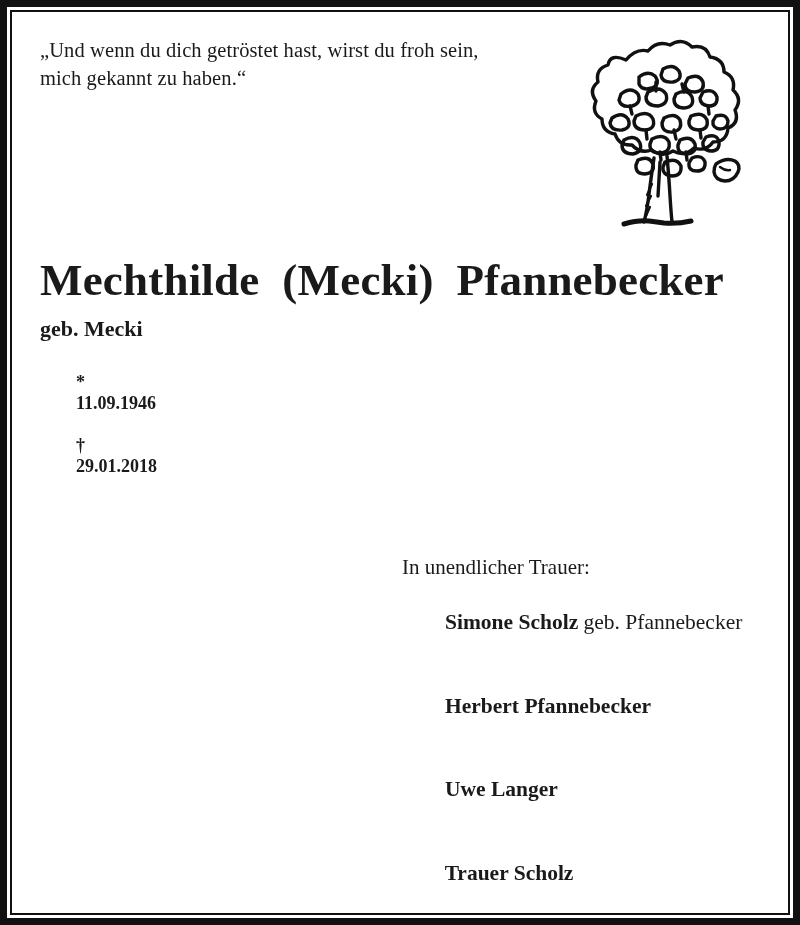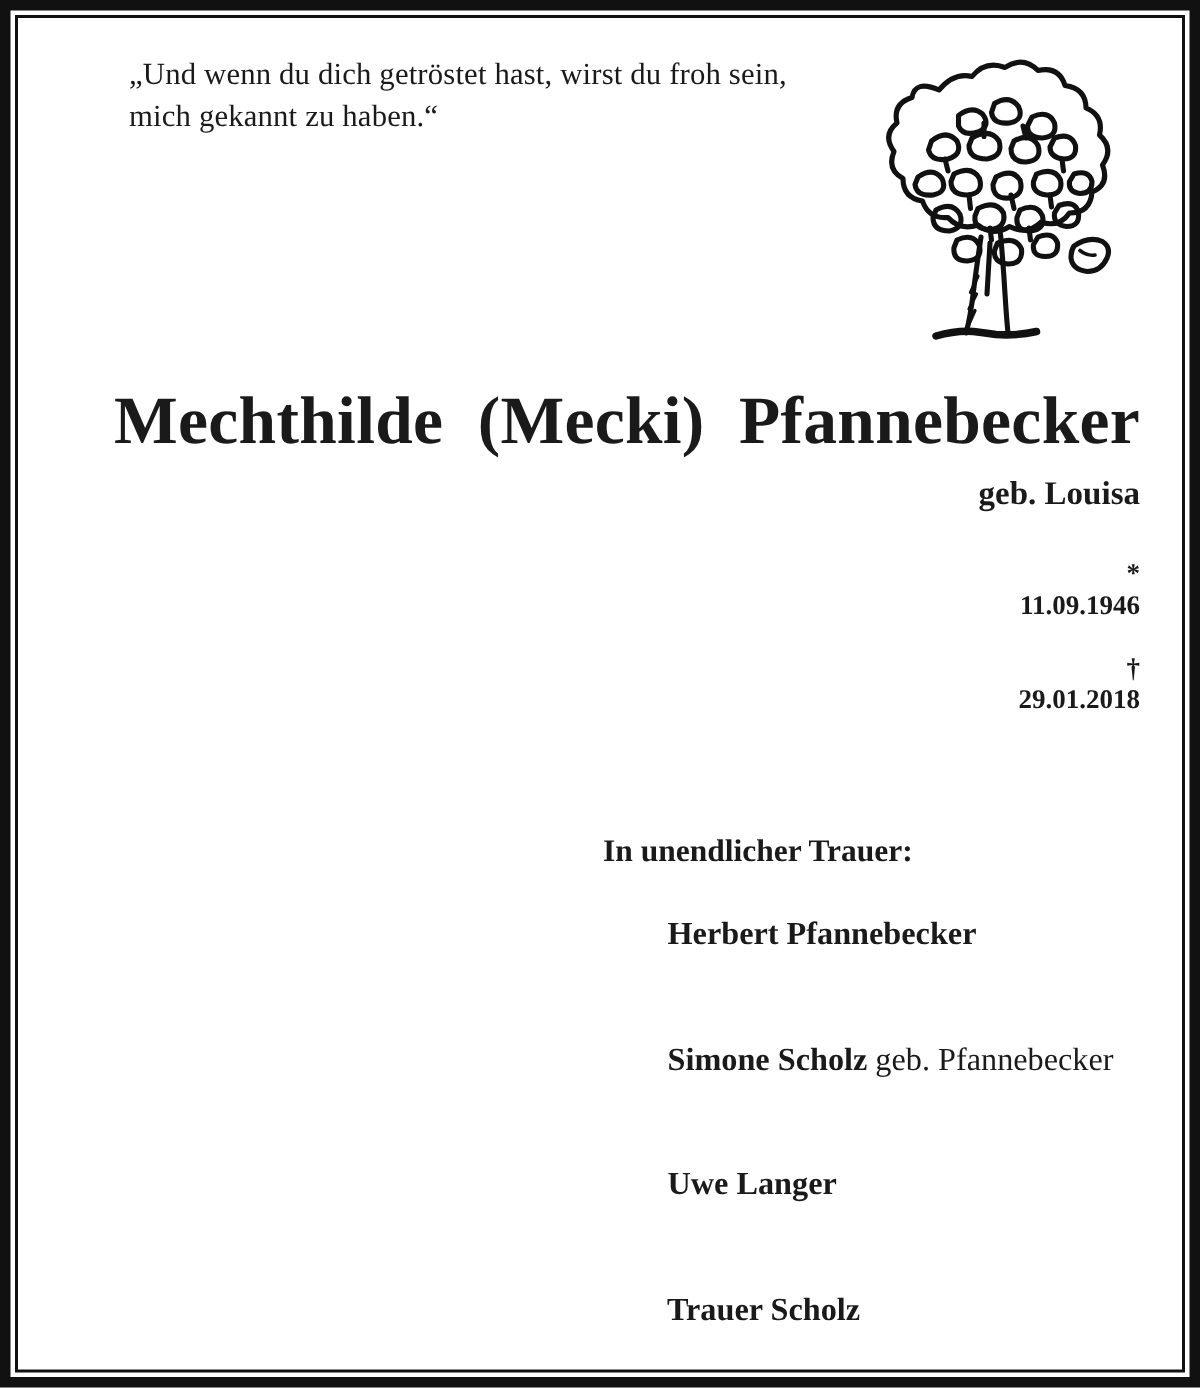--- a/index.html
+++ b/index.html
@@ -41,36 +41,35 @@
     align-items: flex-start;
     justify-content: space-between;
     height: 198px;
   }
   .quote-block {
     font-size: 20.5px;
     line-height: 1.38;
     letter-spacing: .1px;
     padding-top: 2px;
     max-width: 520px;
-    margin-left: 46px;
   }
   .quote-line { white-space: pre; }
   .quote-author { white-space: pre; }
 
   .tree-art {
     width: 190px;
     height: 196px;
     margin-right: 4px;
     flex: none;
   }
   .tree-art svg { display: block; width: 100%; height: 100%; }
 
   
   .name-block {
-    text-align: right;
+    text-align: left;
     margin-top: 24px;
   }
   .deceased-name {
     font-size: 45px;
     font-weight: bold;
     letter-spacing: .2px;
     line-height: 1.08;
     white-space: pre;
   }
   .maiden-name {
@@ -88,21 +87,21 @@
   .life-dates .gap { display: inline-block; width: 44px; }
 
   
   .mourners {
     margin-top: 56px;
     padding-left: 362px;
     line-height: 1.30;
   }
   .mourners-header {
     font-size: 21px;
-    font-weight: bold;
+    font-weight: normal;
     white-space: pre;
     margin-top: 24px;
   }
   .mourner {
     font-size: 21.5px;
     font-weight: bold;
     white-space: pre;
   }
   .mourner .suffix { font-weight: normal; }
 </style>
@@ -159,37 +158,37 @@
           <path d="M58 190 q14-4 25-3 q8 1 15 2 q14 1 27-2" stroke-width="5"></path>
 
           <path d="M150 130 q10-7 19-3 q6 4 3 11 q-4 9-13 9 q-10-1-11-9 q0-5 2-8 Z"></path>
           <path d="M154 133 q5 4 10 3" stroke-width="2.4"></path>
         </svg>
       </div>
     </div>
 
     <div class="name-block">
       <div class="deceased-name">Mechthilde  (Mecki)  Pfannebecker</div>
-      <div class="maiden-name">geb. Louisa</div>
+      <div class="maiden-name">geb. Mecki</div>
       <div class="life-dates">
         <span>*</span>
         <span>11.09.1946</span>
         <span class="gap"></span>
         <span>†</span>
         <span>29.01.2018</span>
       </div>
     </div>
 
     <div class="mourners">
       <div class="mourners-header">In unendlicher Trauer:</div>
       <div class="mourner">
-        <span>Herbert Pfannebecker</span><span class="suffix"></span>
+        <span>Simone Scholz</span><span class="suffix"> geb. Pfannebecker</span>
       </div>
       <div class="mourner">
-        <span>Simone Scholz</span><span class="suffix"> geb. Pfannebecker</span>
+        <span>Herbert Pfannebecker</span><span class="suffix"></span>
       </div>
       <div class="mourner">
         <span>Uwe Langer</span><span class="suffix"></span>
       </div>
       <div class="mourner">
         <span>Trauer Scholz</span><span class="suffix"></span>
       </div>
 
     </div>
 

